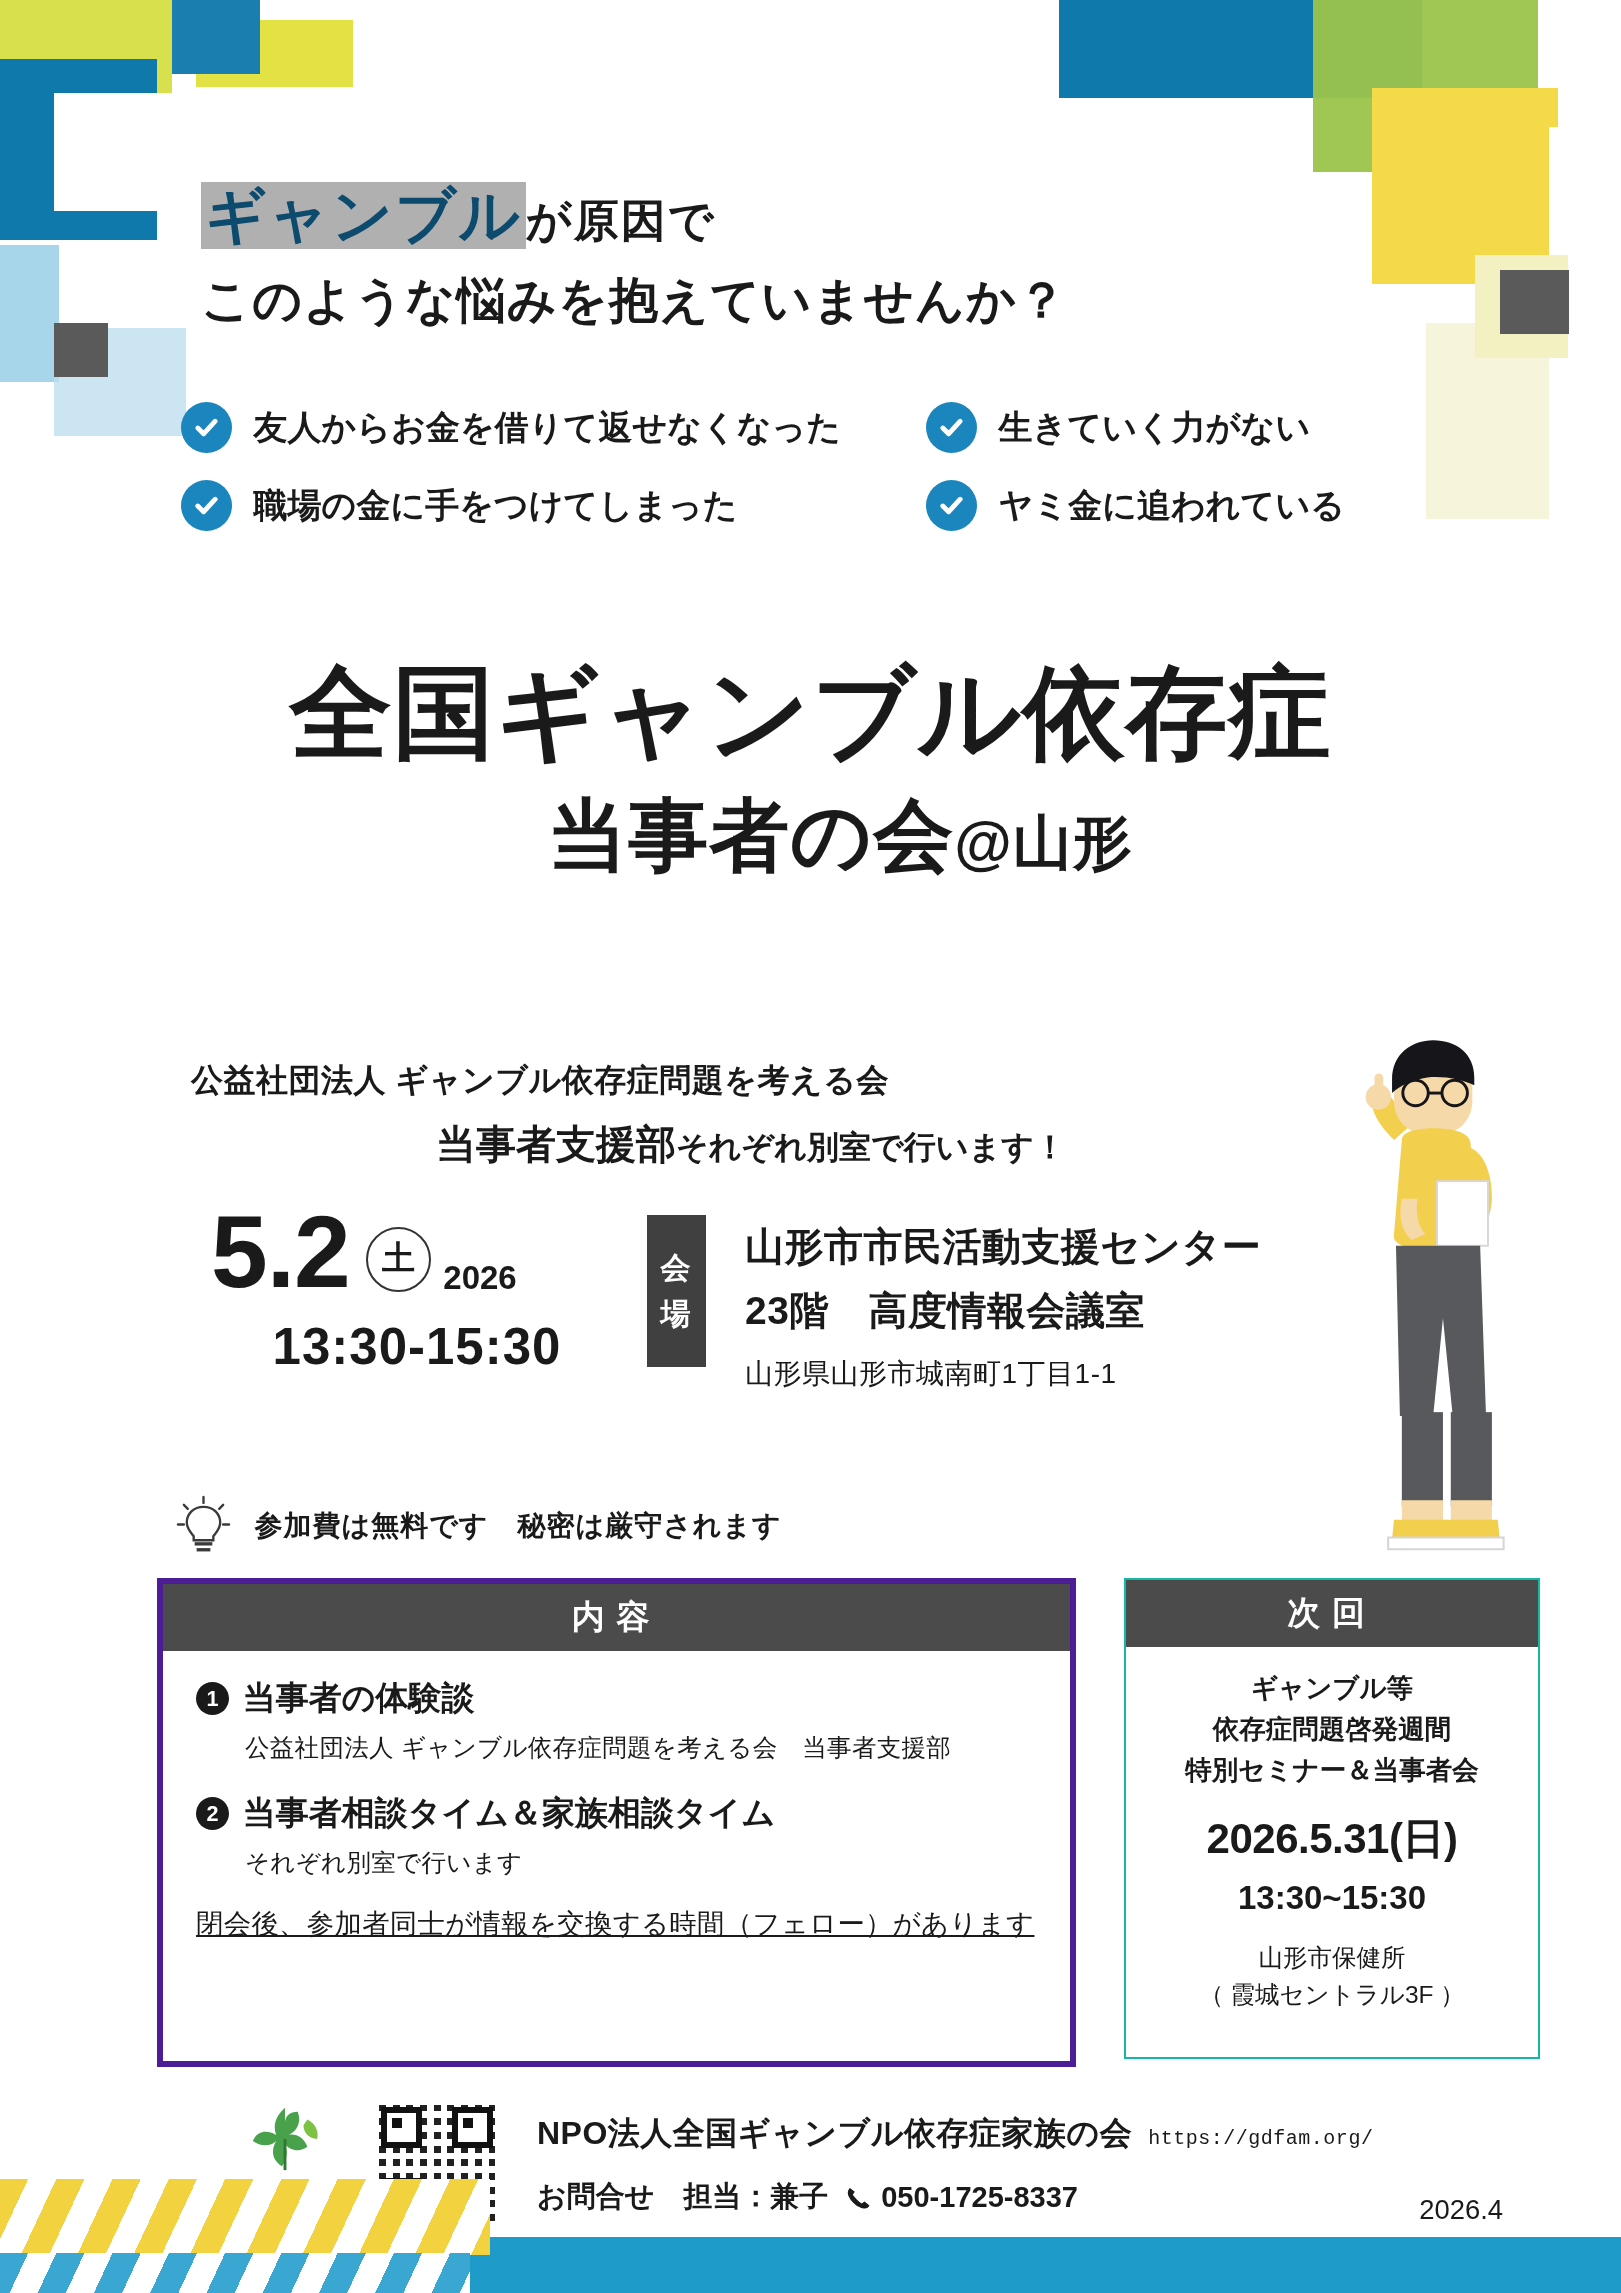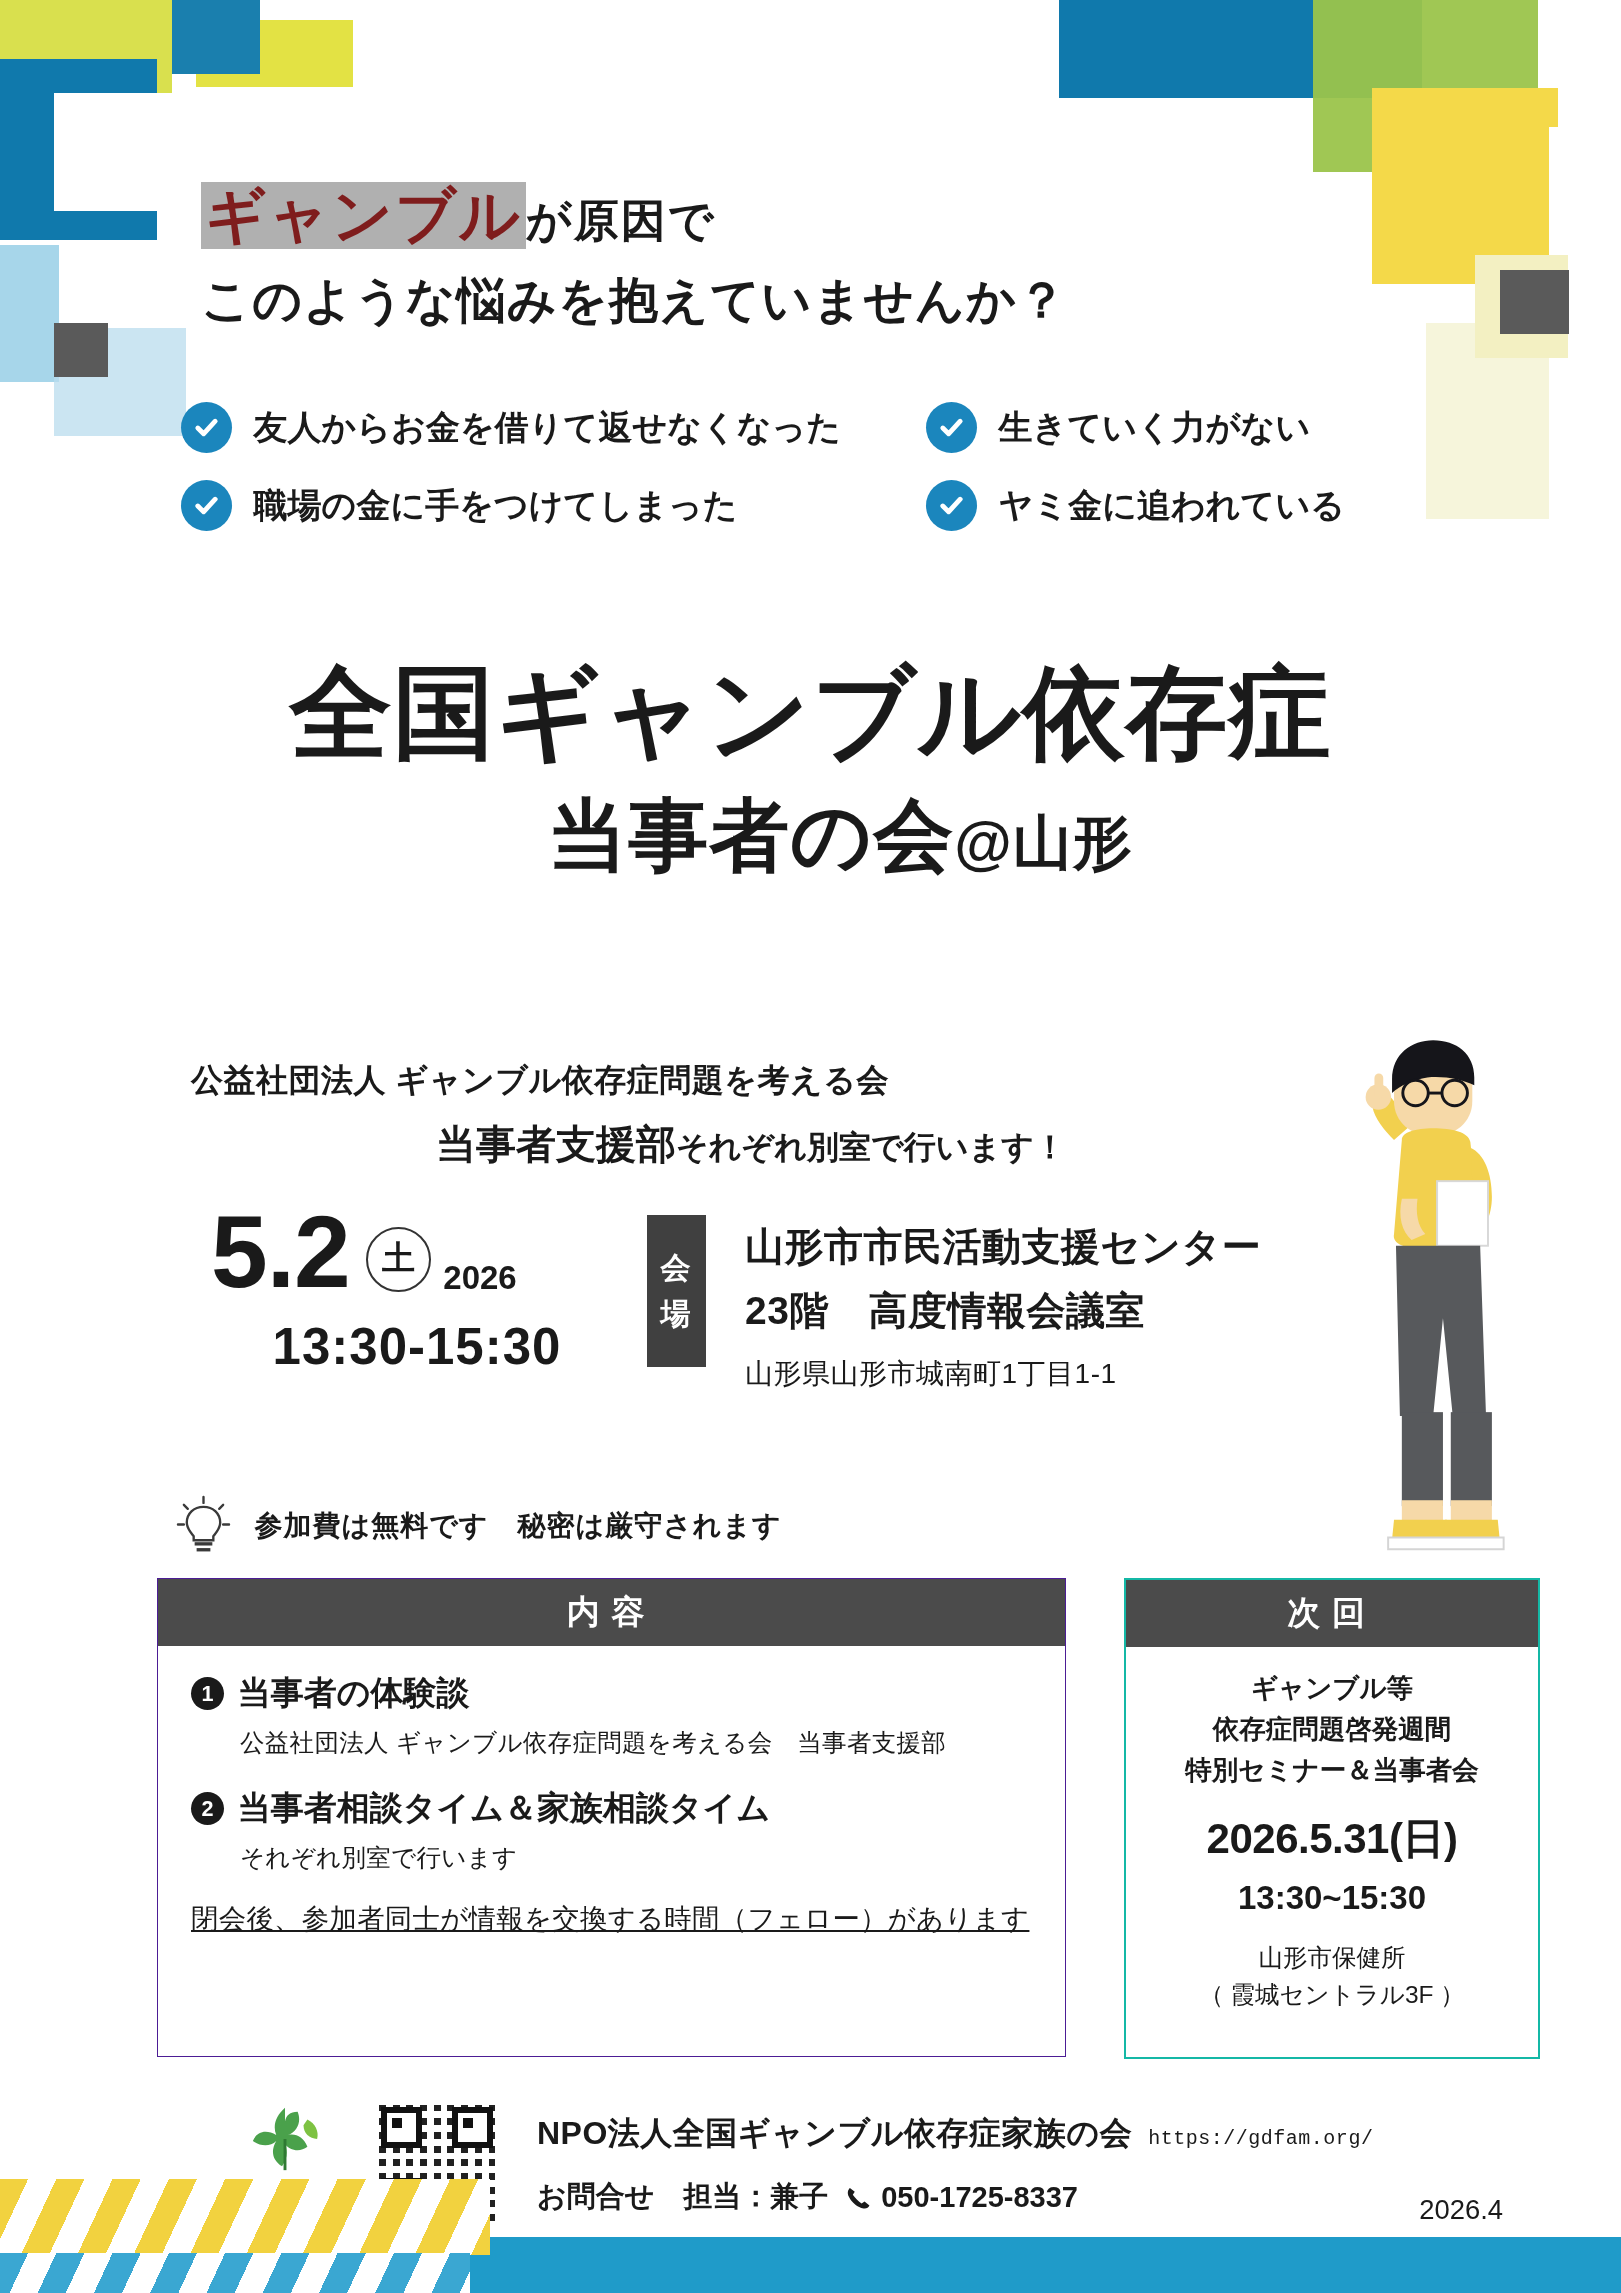--- a/index.html
+++ b/index.html
@@ -34,21 +34,21 @@
   
   .bottom-bar{position:absolute;left:0;bottom:0;width:1621px;height:57px;background:#1f9bc9;}
   .bottom-stripes{position:absolute;left:0;bottom:39px;width:490px;height:76px;
      background:repeating-linear-gradient(115deg,#f2d23f 0 25.5px,#ffffff 25.5px 51px);}
   .bottom-stripes2{position:absolute;left:0;bottom:0;width:470px;height:41px;
      background:repeating-linear-gradient(115deg,#3aa7d2 0 25.5px,#ffffff 25.5px 51px);}
 
   
   .hl-wrap{position:absolute;left:201px;top:181px;width:1078px;}
   .hl1{font-size:60px;font-weight:bold;letter-spacing:2px;line-height:1.15;}
-  .hl1 .hi{background:#b0b0b0;color:#7f1d1d;padding:0 3.9px;}
+  .hl1 .hi{background:#b0b0b0;color:#0c4a6e;padding:0 3.9px;}
   .hl1 .rest{font-size:45px;font-weight:bold;}
   .hl2{font-size:49px;font-weight:bold;letter-spacing:1px;margin-top:17.6px;}
 
   
   .checks{position:absolute;left:181px;top:402px;width:1274px;text-align:center;}
   .crow{display:flex;gap:0;margin-bottom:27.4px;}
   .citem{display:flex;align-items:center;}
   .citem.left{width:745px;}
   .circ{width:51px;height:51px;border-radius:50%;background:#1b86bd;
      display:flex;align-items:center;justify-content:center;flex:0 0 auto;}
@@ -82,21 +82,21 @@
   .v1{font-size:39px;font-weight:bold;letter-spacing:0.5px;}
   .v2{font-size:39px;font-weight:bold;margin-top:9.8px;letter-spacing:0.5px;}
   .v3{font-size:28px;margin-top:17.6px;letter-spacing:0.5px;}
 
   
   .freenote{position:absolute;left:176px;top:1495px;display:flex;align-items:center;}
   .bulb{width:55px;height:61px;position:relative;flex:0 0 auto;}
   .freetext{font-size:28px;font-weight:bold;margin-left:23.5px;letter-spacing:1px;}
 
   
-  .box-left{position:absolute;left:157px;top:1578px;width:907px;height:477px;border:1px solid #4c1d95;}
+  .box-left{position:absolute;left:157px;top:1578px;width:907px;height:477px;border:6px solid #4c1d95;}
   .box-right{position:absolute;left:1124px;top:1578px;width:412px;height:477px;border:2px solid #14b8a6;}
   .box-head{background:#4b4b4b;color:#fff;text-align:center;font-size:33px;font-weight:bold;
      padding:10.8px 0;letter-spacing:11.8px;}
   .box-body{padding:25.5px 33px;}
   .item{margin-bottom:27.4px;}
   .item-title{font-size:33px;font-weight:bold;display:flex;align-items:center;}
   .num{display:inline-block;width:33px;height:33px;border-radius:50%;background:#1a1a1a;color:#fff;
      font-size:21.6px;line-height:33px;text-align:center;margin-right:13.7px;flex:0 0 auto;font-weight:bold;}
   .item-sub{font-size:24.5px;margin-top:9.8px;margin-left:49px;letter-spacing:0.3px;}
   .underline-note{font-size:27.4px;text-decoration:underline;margin-top:13.7px;letter-spacing:0.3px;}

